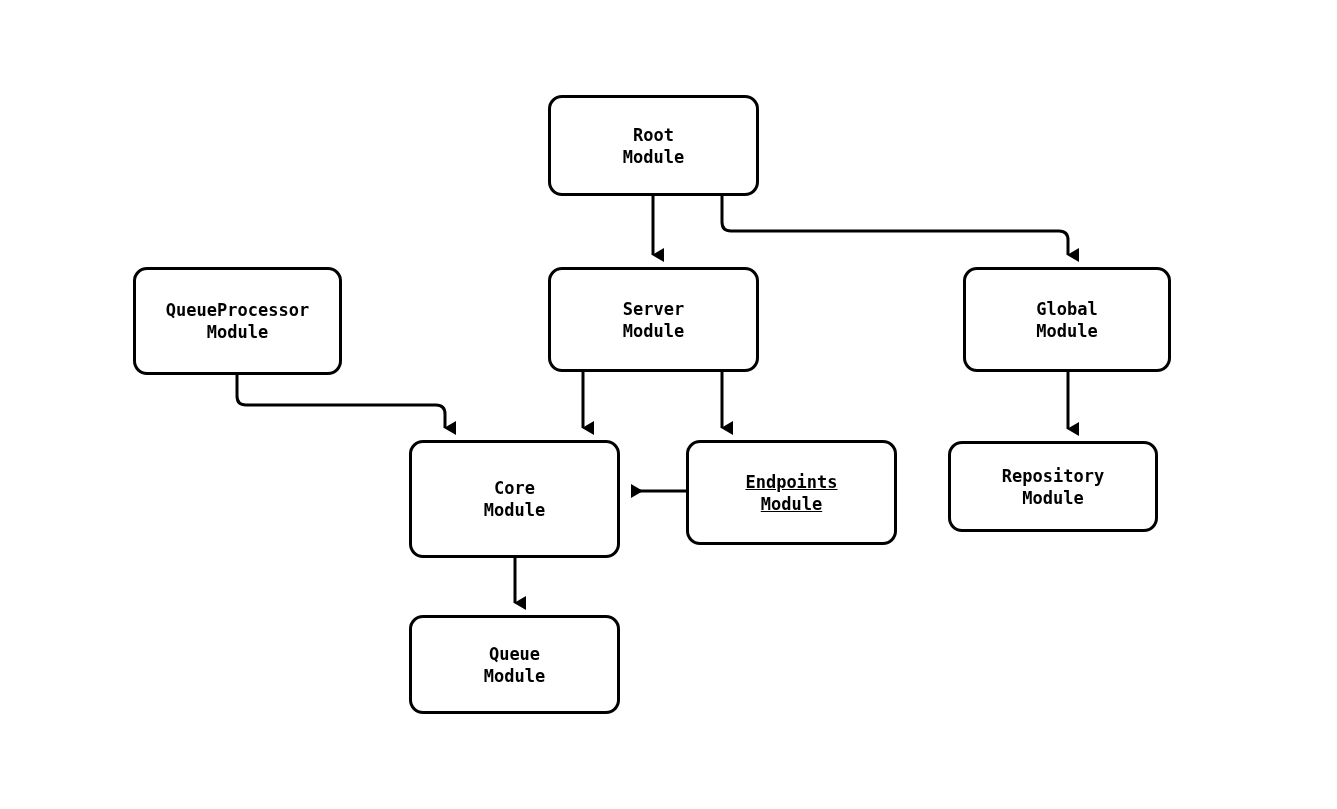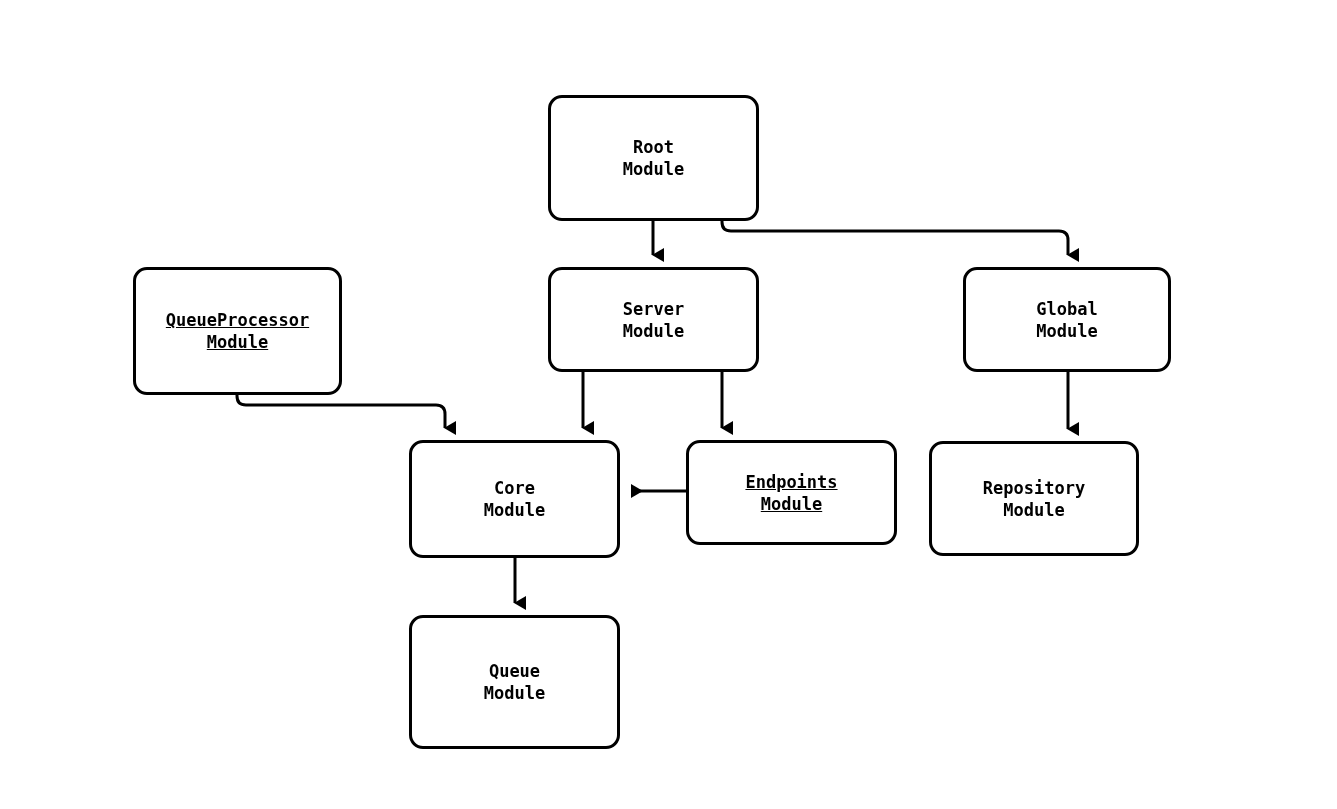--- a/index.html
+++ b/index.html
@@ -83,26 +83,26 @@
 
       <path d="M1068,372 L1068,429" marker-end="url(#arrowDown)"></path>
 
       <path d="M515,542 L515,603" marker-end="url(#arrowDown)"></path>
 
     </g>
   </svg>
 
   <div id="node-layer">
 
-    <div class="node" style="left:548px; top:95px; width:211px; height:126px;">
+    <div class="node" style="left:548px; top:95px; width:211px; height:101px;">
       <div class="node-label">Root</div>
       <div class="node-label">Module</div>
     </div>
 
-    <div class="node" style="left:133px; top:267px; width:209px; height:128px;text-decoration:underline;">
+    <div class="node" style="left:133px; top:267px; width:209px; height:108px;">
       <div class="node-label">QueueProcessor</div>
       <div class="node-label">Module</div>
     </div>
 
     <div class="node" style="left:548px; top:267px; width:211px; height:105px;">
       <div class="node-label">Server</div>
       <div class="node-label">Module</div>
     </div>
 
     <div class="node" style="left:963px; top:267px; width:208px; height:105px;">
@@ -113,24 +113,24 @@
     <div class="node" style="left:409px; top:440px; width:211px; height:118px;">
       <div class="node-label">Core</div>
       <div class="node-label">Module</div>
     </div>
 
     <div class="node" style="left:686px; top:440px; width:211px; height:105px;text-decoration:underline;">
       <div class="node-label">Endpoints</div>
       <div class="node-label">Module</div>
     </div>
 
-    <div class="node" style="left:929px; top:441px; width:210px; height:115px;">
+    <div class="node" style="left:948px; top:441px; width:210px; height:91px;">
       <div class="node-label">Repository</div>
       <div class="node-label">Module</div>
     </div>
 
-    <div class="node" style="left:409px; top:615px; width:211px; height:134px;">
+    <div class="node" style="left:409px; top:615px; width:211px; height:99px;">
       <div class="node-label">Queue</div>
       <div class="node-label">Module</div>
     </div>
 
   </div>
 </div>
 
 </body></html>

